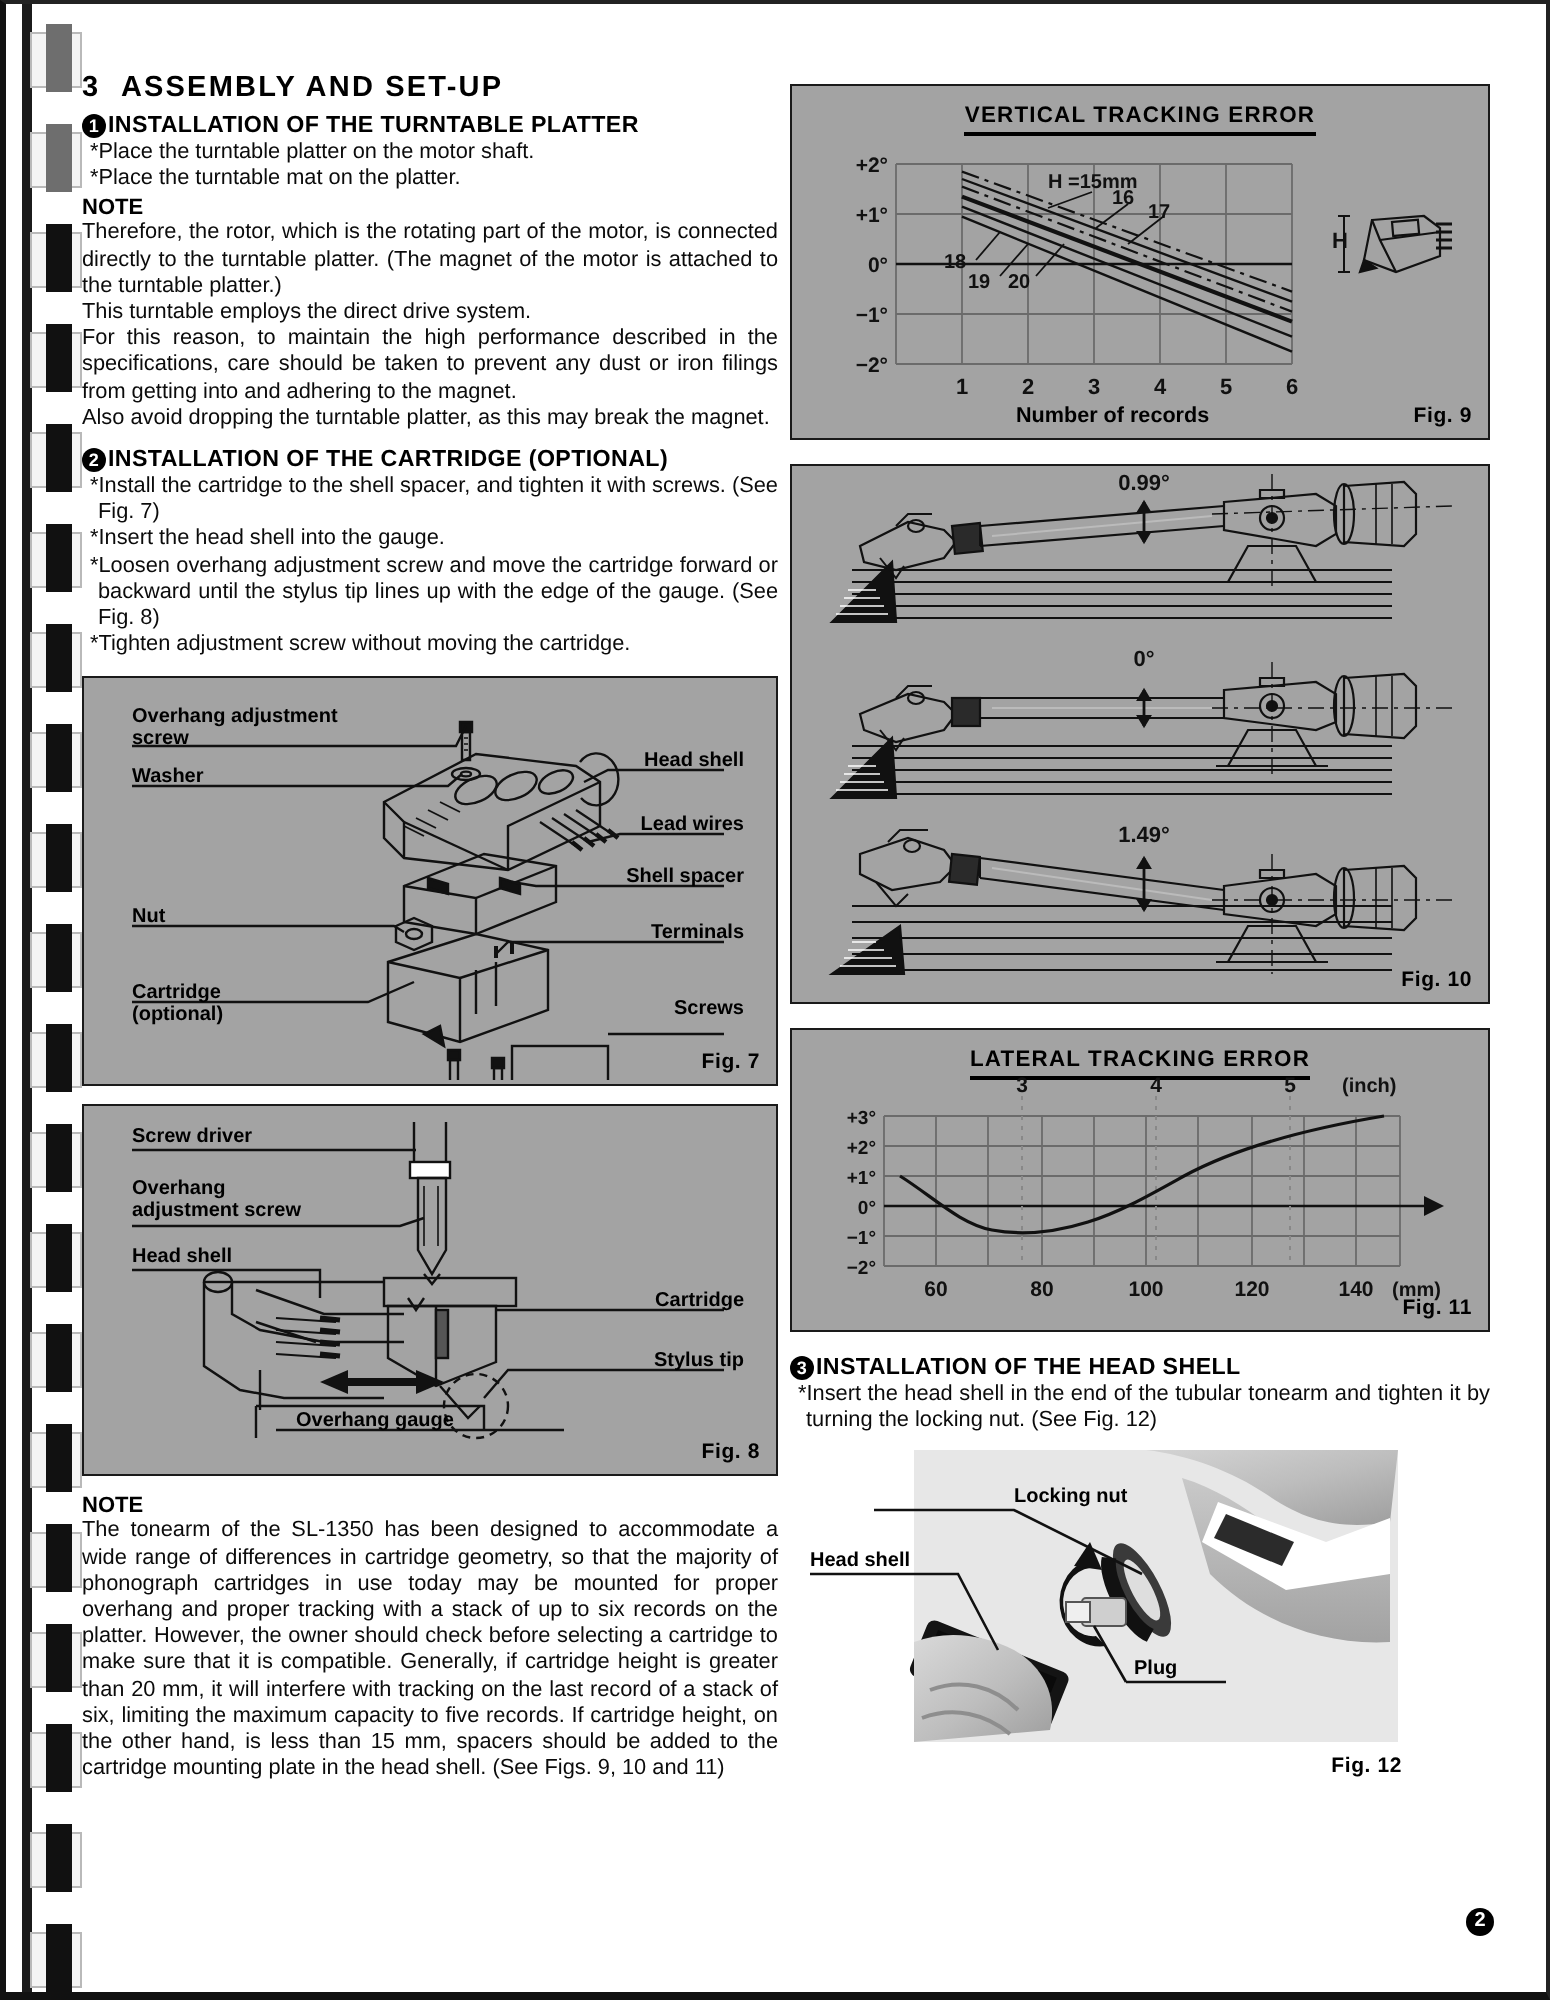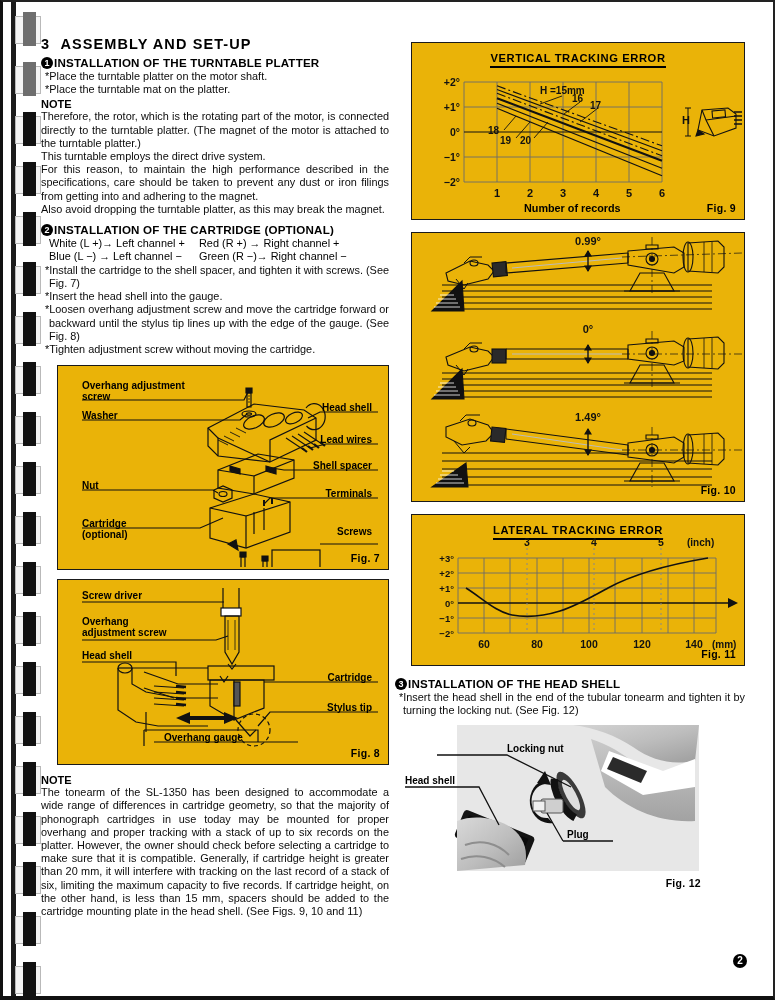--- a/index.html
+++ b/index.html
@@ -72,22 +72,21 @@
   p.body.ind { padding-left: 8px; text-indent: -4px; }
   .note-h { font-size: 11px; font-weight: bold; margin: 2px 0 0 0; }
   .tight { margin-bottom: 1px; }
   .wiretable { font-size: 10.9px; line-height: 13.4px; padding-left: 8px; }
   .wiretable .c2 { display:inline-block; width:150px; }
 
   
   .figbox {
     position: relative;
     border: 1.6px solid #1a1a1a;
-    background: #eab308;
-    margin-left: 16px;
+    background: #a3a3a3;
   }
   .figlabel {
     position: absolute; right: 8px; bottom: 5px;
     font-size: 10.5px; font-weight: bold; letter-spacing: .3px;
   }
   .figtitle {
     text-align: center; font-size: 11.2px; font-weight: bold;
     letter-spacing: .6px; padding-top: 9px;
   }
   .figtitle span { border-bottom: 2px solid #000; padding-bottom: 2px; }
@@ -169,28 +168,20 @@
       <p class="note-h">NOTE</p>
       <p class="body">Therefore, the rotor, which is the rotating part of the motor, is connected directly to the turntable platter. (The magnet of the motor is attached to the turntable platter.)</p>
       <p class="body">This turntable employs the direct drive system.</p>
       <p class="body">For this reason, to maintain the high performance described in the specifications, care should be taken to prevent any dust or iron filings from getting into and adhering to the magnet.</p>
       <p class="body">Also avoid dropping the turntable platter, as this may break the magnet.</p>
 
       <div class="subhead" style="margin-top:7px">
         <span class="numbullet">2</span>
         <span>INSTALLATION OF THE CARTRIDGE (OPTIONAL)</span>
       </div>
-      <div class="wiretable">
-        <div>
-          <span class="c2">White (L +)→ Left channel  +</span><span>Red (R +)  → Right channel  +</span>
-        </div>
-        <div>
-          <span class="c2">Blue (L −)  → Left channel  −</span><span>Green (R −)→ Right channel  −</span>
-        </div>
-      </div>
       <p class="body ind">*Install the cartridge to the shell spacer, and tighten it with screws. (See Fig. 7)</p>
       <p class="body ind">*Insert the head shell into the gauge.</p>
       <p class="body ind">*Loosen overhang adjustment screw and move the cartridge forward or backward until the stylus tip lines up with the edge of the gauge. (See  Fig. 8)</p>
       <p class="body ind">*Tighten adjustment screw without moving the cartridge.</p>
 
       <div class="figbox" style="margin-top:9px; height:205px;">
         <svg width="344" height="201" viewBox="0 0 344 201">
           <g fill="none" stroke="#111" stroke-width="1.2">
 
             <path d="M150 62 L196 38 L246 44 L258 52 L258 74 L212 96 L160 90 L150 80 Z"></path>

